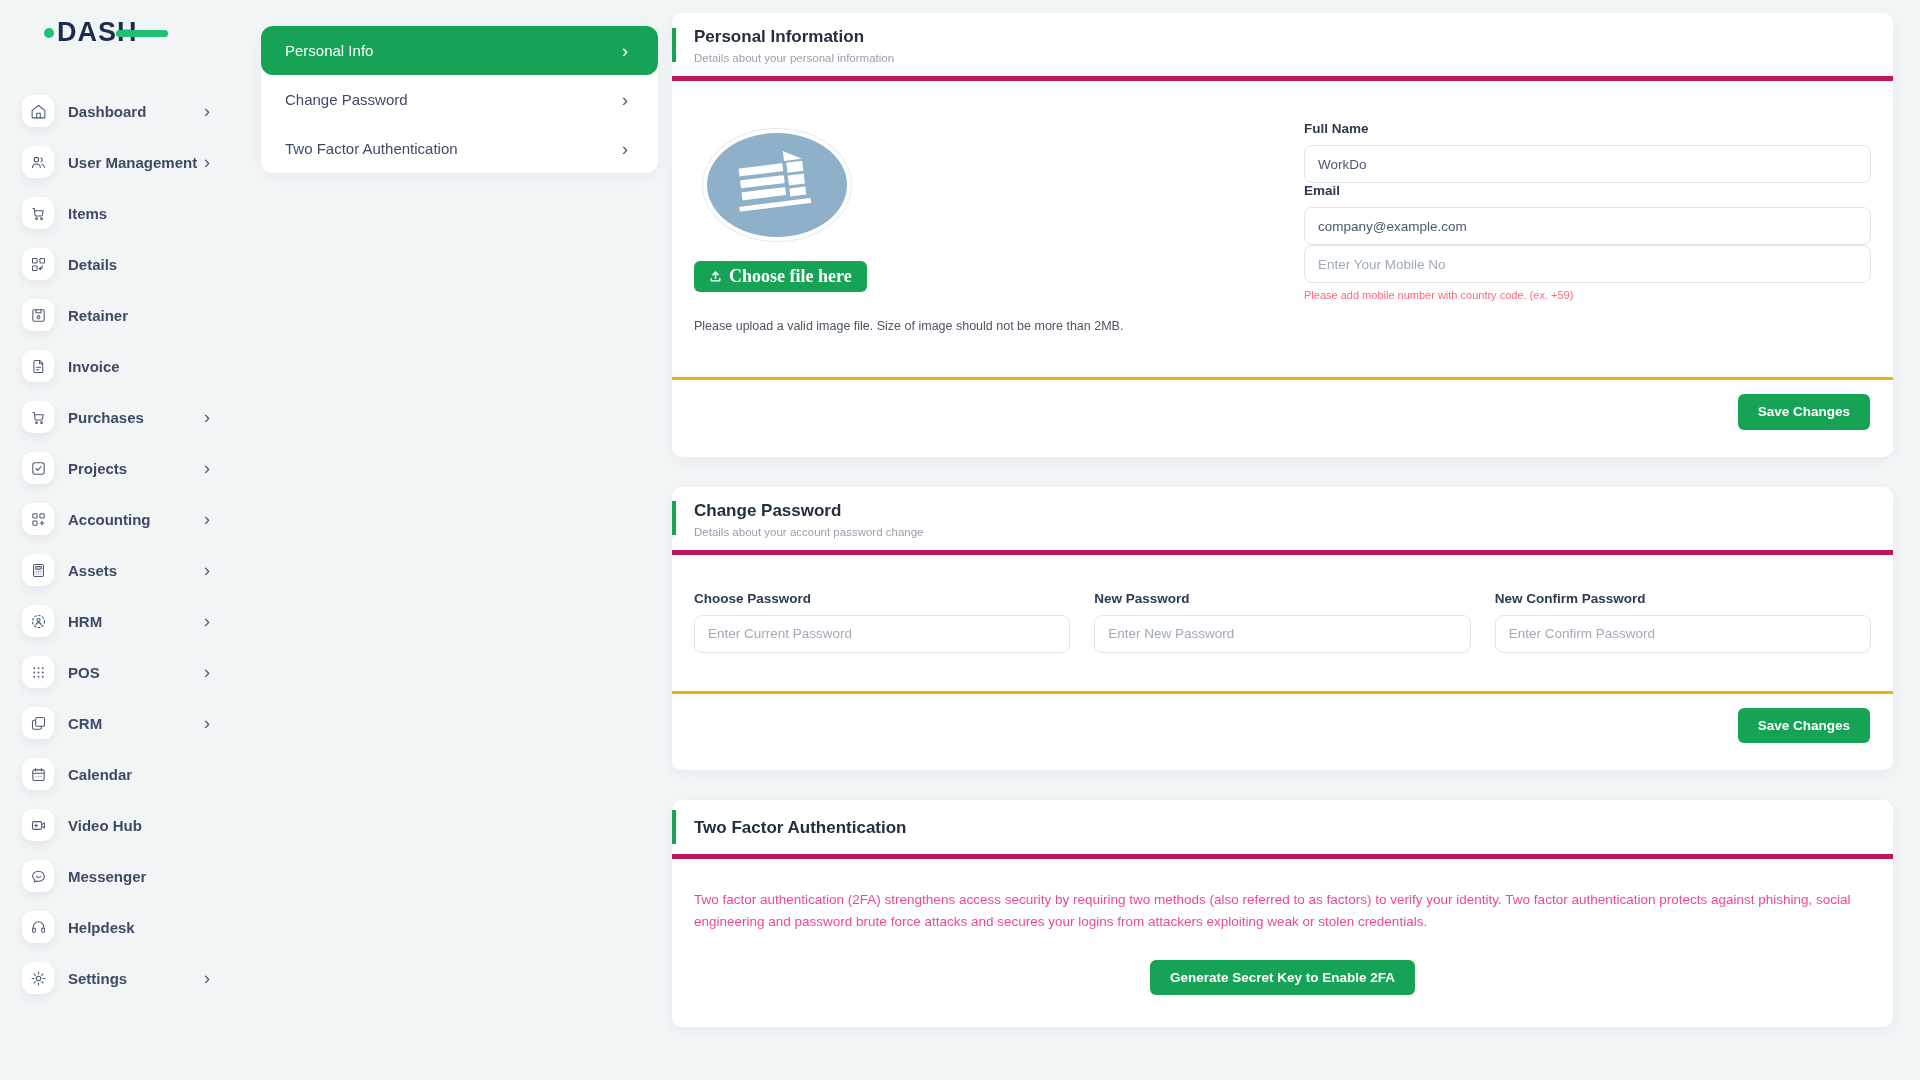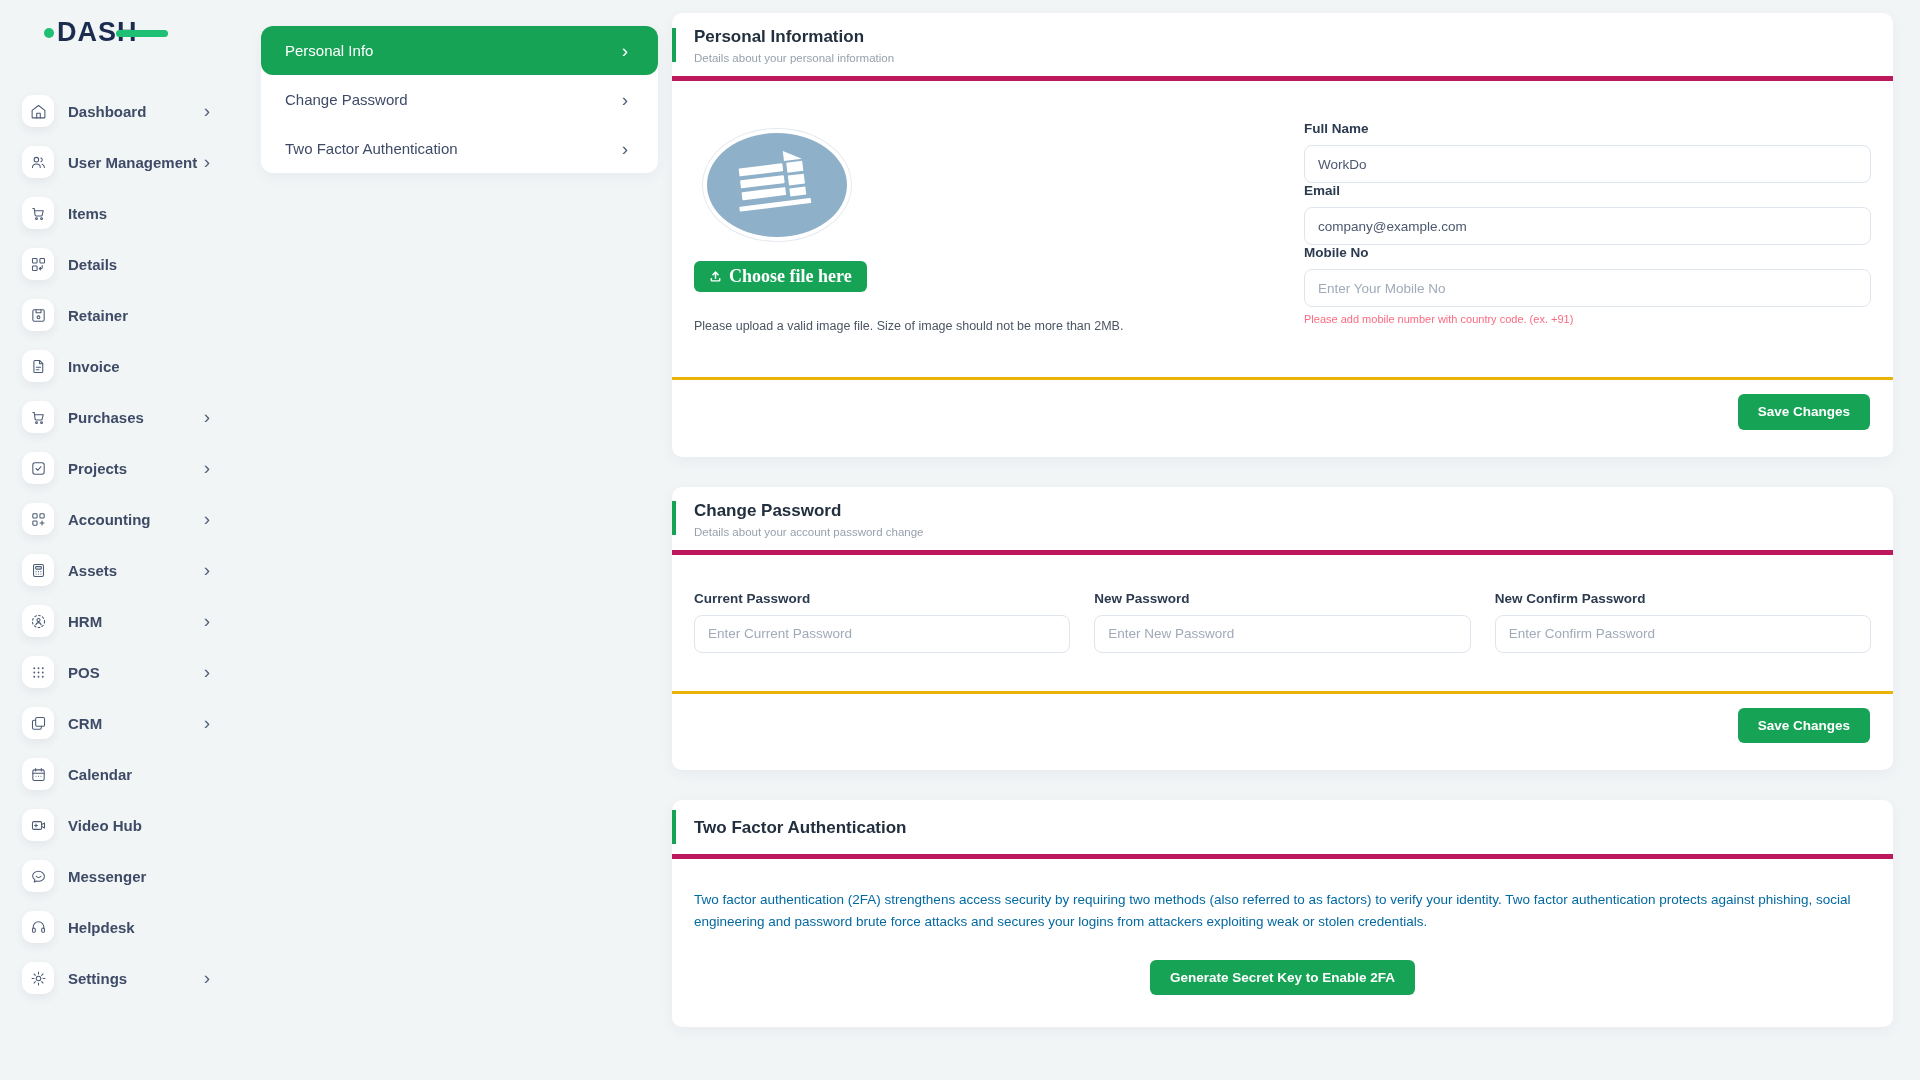--- a/index.html
+++ b/index.html
@@ -85,21 +85,21 @@
     background:#fff; outline:none;
   }
   .finput::placeholder { color:#a0aab9; }
   .fhint { font-size:11px; color:#fb6b80; margin-top:6px; }
 
   
   .cp-body { display:grid; grid-template-columns:repeat(3,1fr); column-gap:24px; padding:36px 22px 38px; }
 
   
   .tfa-body { padding:30px 22px 32px; }
-  .tfa-desc { font-size:13.5px; color:#0369a1; line-height:1.65; }
+  .tfa-desc { font-size:13.5px; color:#ec4899; line-height:1.65; }
   .tfa-btn-row { display:flex; justify-content:center; margin-top:26px; }
 </style>
 </head>
 <body>
 
 <div class="page">
 
   <aside class="sidebar">
     <div class="logo">
       <span class="logo-dot"></span>
@@ -362,40 +362,39 @@
         <div class="pi-form">
           <div class="fgroup">
             <label class="flabel">Full Name</label>
             <input class="finput" type="text" value="WorkDo" style="">
           </div>
           <div class="fgroup">
             <label class="flabel">Email</label>
             <input class="finput" type="text" value="company@example.com" style="">
           </div>
           <div class="fgroup" style="margin-bottom:0;">
-            <label class="flabel">Mobile No</label>
             <input class="finput" type="text" placeholder="Enter Your Mobile No" style="">
-            <div class="fhint">Please add mobile number with country code. (ex. +91)</div>
+            <div class="fhint">Please add mobile number with country code. (ex. +59)</div>
           </div>
         </div>
       </div>
       <div class="card-footer">
         <button class="btn-green">Save Changes</button>
       </div>
     </section>
 
     <section class="card">
       <div class="card-header">
         <span class="accent-bar"></span>
         <div class="card-title">Change Password</div>
         <div class="card-subtitle">Details about your account password change</div>
       </div>
       <div class="cp-body">
         <div>
-          <label class="flabel">Current Password</label>
+          <label class="flabel">Choose Password</label>
           <input class="finput" type="password" placeholder="Enter Current Password" style="">
         </div>
         <div>
           <label class="flabel">New Password</label>
           <input class="finput" type="password" placeholder="Enter New Password" style="">
         </div>
         <div>
           <label class="flabel">New Confirm Password</label>
           <input class="finput" type="password" placeholder="Enter Confirm Password" style="">
         </div>

